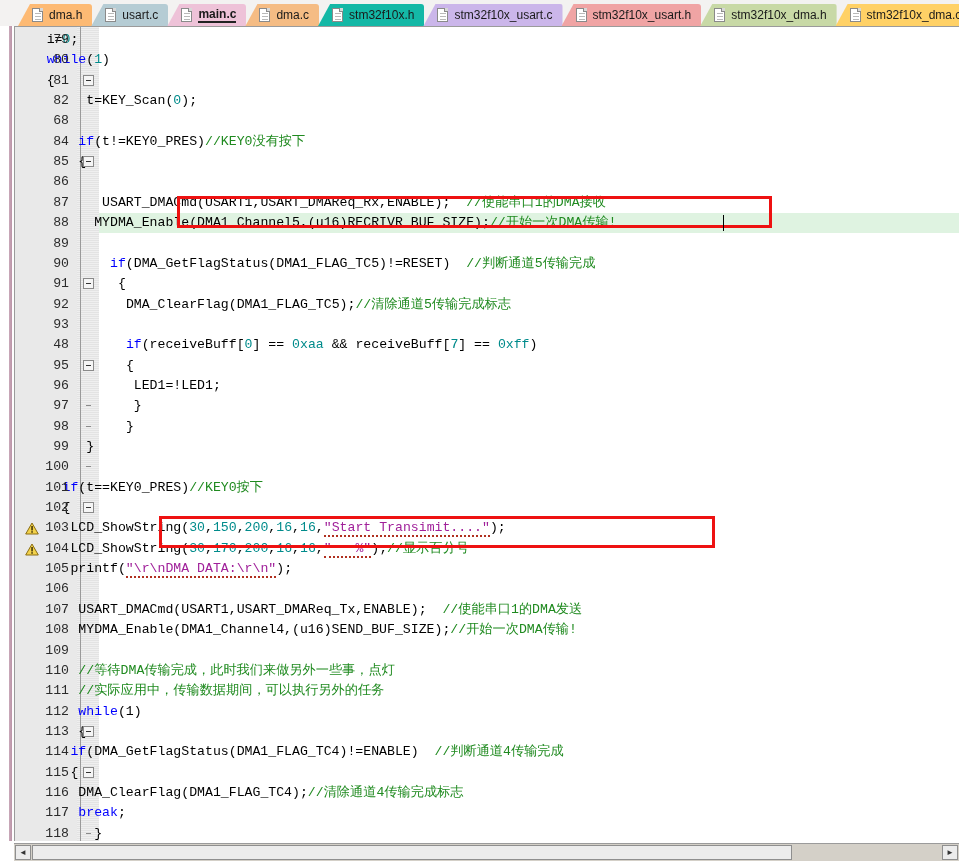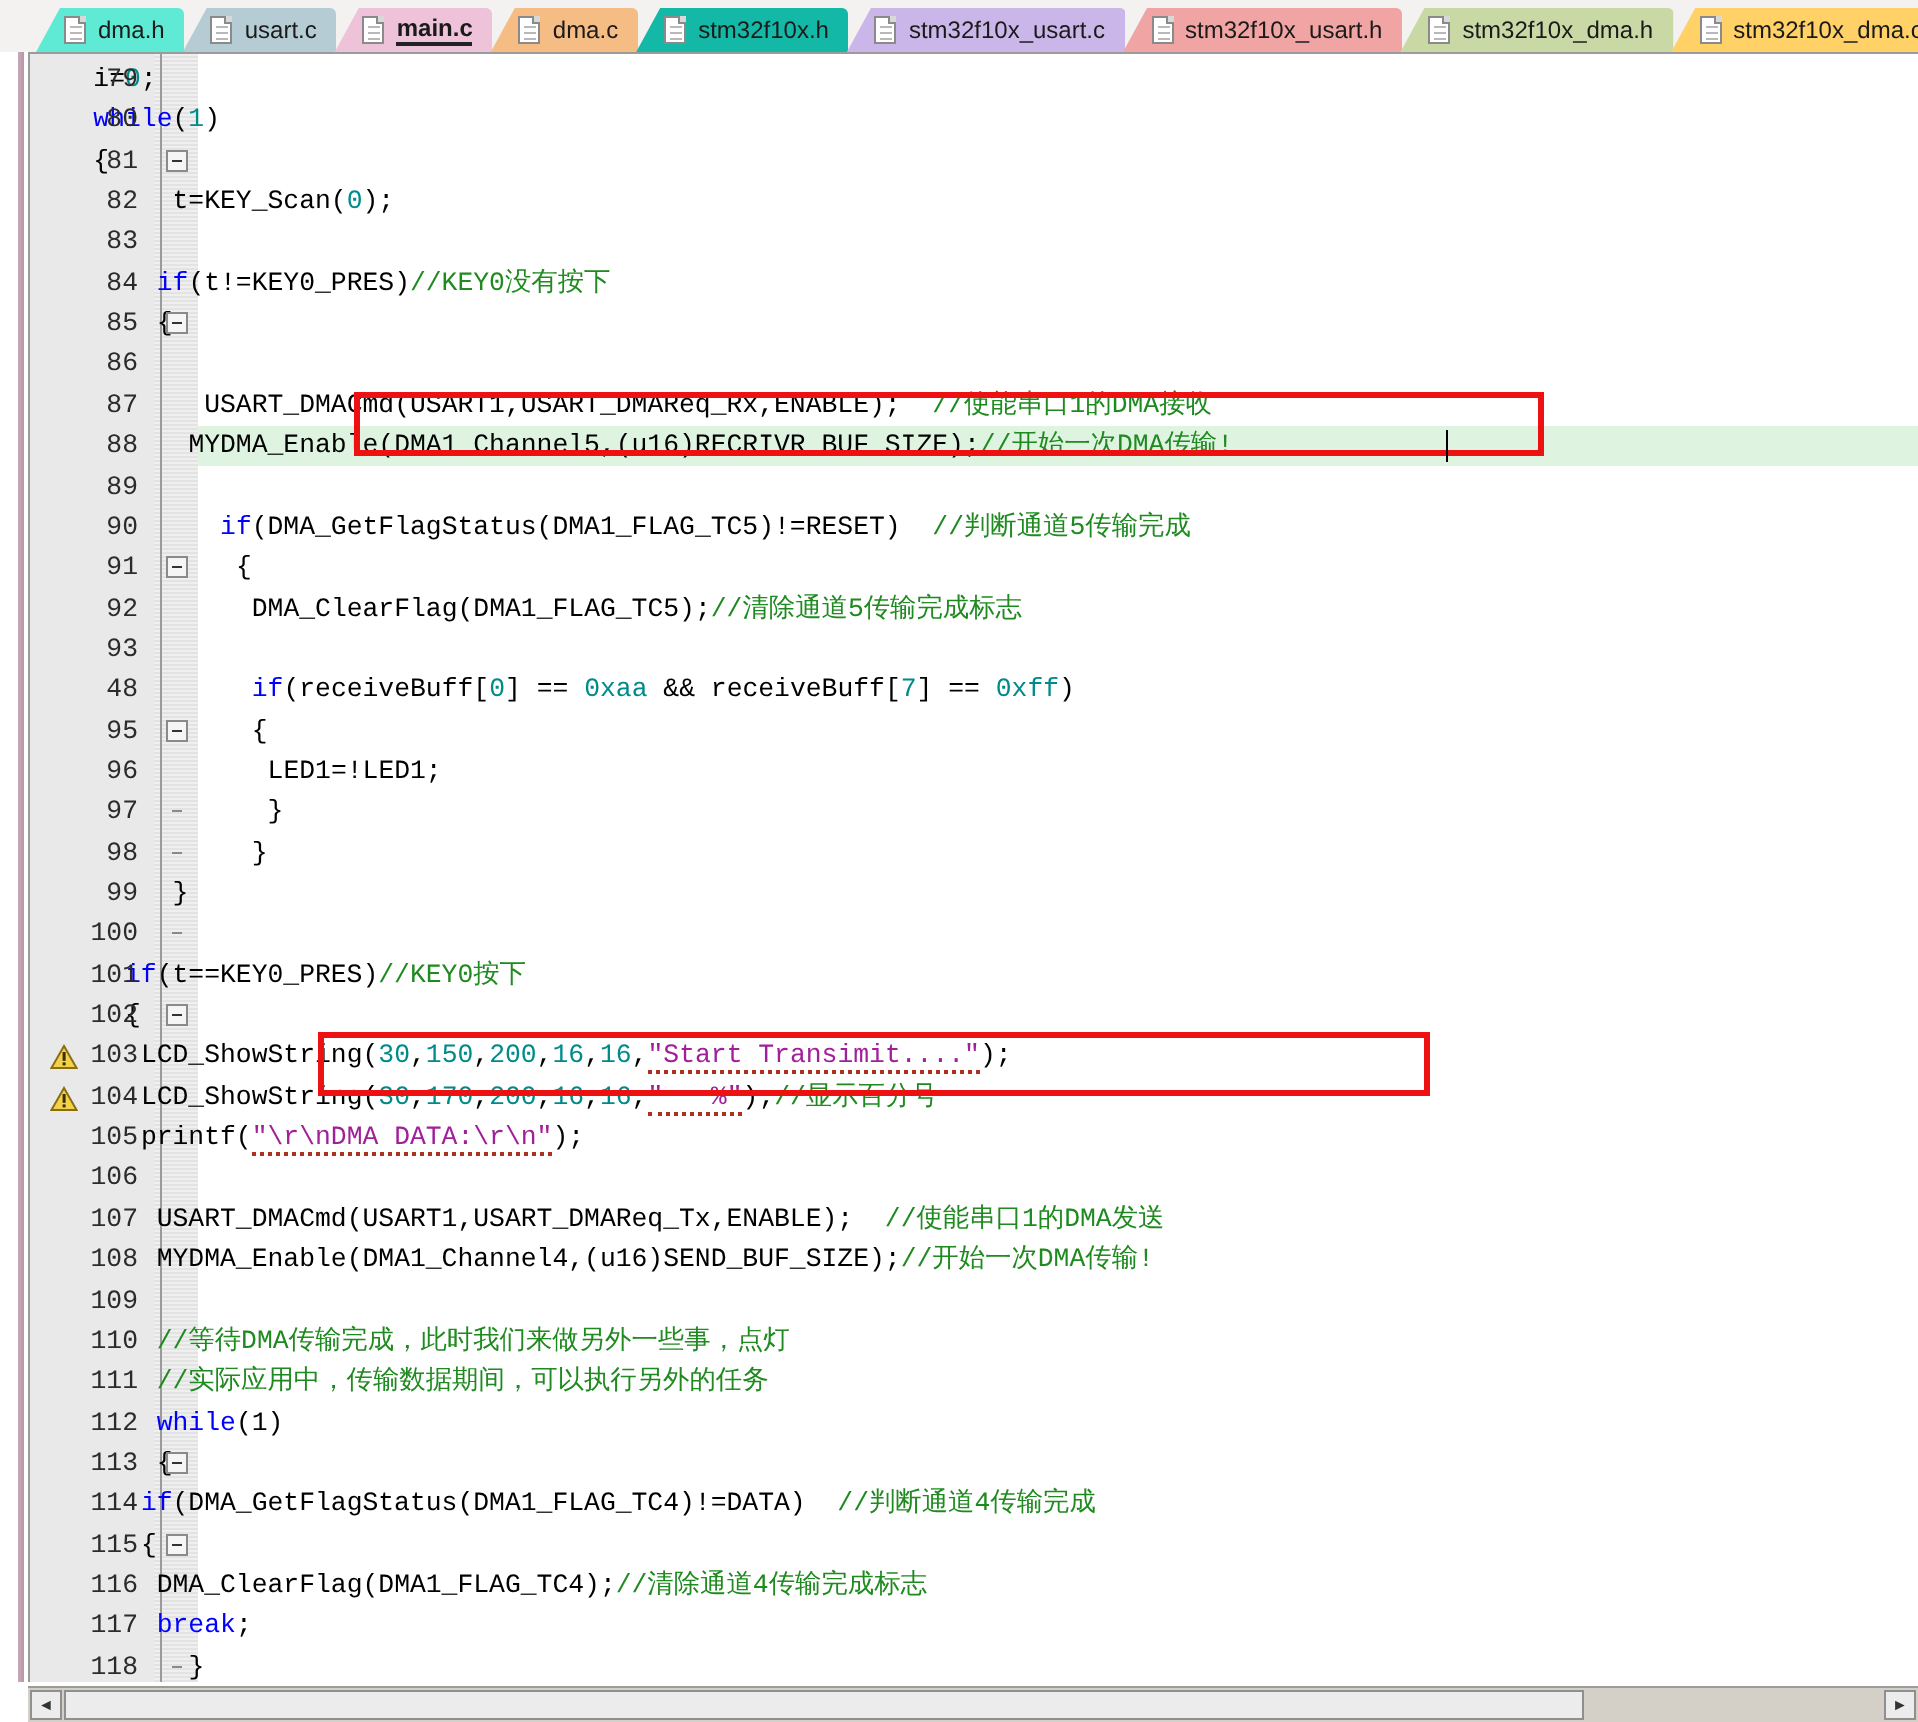--- a/index.html
+++ b/index.html
@@ -175,21 +175,21 @@
     box-sizing:border-box;
   }
 </style>
 </head>
 <body>
 
 <div id="winframe"></div>
 
 <div id="tabbar">
   <div class="tabstrip" id="tabstrip">
-      <div class="tab" style="background: #5eead4;">
+      <div class="tab" style="background: #fdba74;">
         <span class="fileicon"></span>
         <span class="tablabel">dma.h</span>
       </div>
       <div class="tab" style="background: rgb(181, 204, 212);">
         <span class="fileicon"></span>
         <span class="tablabel">usart.c</span>
       </div>
       <div class="tab active" style="background: rgb(238, 194, 216);">
         <span class="fileicon"></span>
         <span class="tablabel">main.c</span>
@@ -257,42 +257,42 @@
         <div class="row" style="position: absolute; top: 511.75px; left: 55.44px;"><span class="pl">LCD_ShowString(</span><span class="num">30</span><span class="pl">,</span><span class="num">170</span><span class="pl">,</span><span class="num">200</span><span class="pl">,</span><span class="num">16</span><span class="pl">,</span><span class="num">16</span><span class="pl">,</span><span class="str sq">"   %"</span><span class="pl">);</span><span class="cmt">//显示百分号</span></div>
         <div class="row" style="position: absolute; top: 532.1px; left: 55.44px;"><span class="pl">printf(</span><span class="str sq">"\r\nDMA DATA:\r\n"</span><span class="pl">);</span></div>
         <div class="row" style="position: absolute; top: 552.45px; left: 0px;"></div>
         <div class="row" style="position: absolute; top: 572.8px; left: 63.36px;"><span class="pl">USART_DMACmd(USART1,USART_DMAReq_Tx,ENABLE);</span><span class="cmt">  //使能串口1的DMA发送</span></div>
         <div class="row" style="position: absolute; top: 593.15px; left: 63.36px;"><span class="pl">MYDMA_Enable(DMA1_Channel4,(u16)SEND_BUF_SIZE);</span><span class="cmt">//开始一次DMA传输!</span></div>
         <div class="row" style="position: absolute; top: 613.5px; left: 0px;"></div>
         <div class="row" style="position: absolute; top: 633.85px; left: 63.36px;"><span class="cmt">//等待DMA传输完成，此时我们来做另外一些事，点灯</span></div>
         <div class="row" style="position: absolute; top: 654.2px; left: 63.36px;"><span class="cmt">//实际应用中，传输数据期间，可以执行另外的任务</span></div>
         <div class="row" style="position: absolute; top: 674.55px; left: 63.36px;"><span class="kw">while</span><span class="pl">(</span><span class="pl">1</span><span class="pl">)</span></div>
         <div class="row" style="position: absolute; top: 694.9px; left: 63.36px;"><span class="pl">{</span></div>
-        <div class="row" style="position: absolute; top: 715.25px; left: 55.44px;"><span class="kw">if</span><span class="pl">(DMA_GetFlagStatus(DMA1_FLAG_TC4)!=DATA)</span><span class="cmt">  //判断通道4传输完成</span></div>
+        <div class="row" style="position: absolute; top: 715.25px; left: 55.44px;"><span class="kw">if</span><span class="pl">(DMA_GetFlagStatus(DMA1_FLAG_TC4)!=ENABLE)</span><span class="cmt">  //判断通道4传输完成</span></div>
         <div class="row" style="position: absolute; top: 735.6px; left: 55.44px;"><span class="pl">{</span></div>
         <div class="row" style="position: absolute; top: 755.95px; left: 63.36px;"><span class="pl">DMA_ClearFlag(DMA1_FLAG_TC4);</span><span class="cmt">//清除通道4传输完成标志</span></div>
         <div class="row" style="position: absolute; top: 776.3px; left: 63.36px;"><span class="kw">break</span><span class="pl">;</span></div>
         <div class="row" style="position: absolute; top: 796.65px; left: 79.2px;"><span class="pl">}</span></div>
       </div>
     <div id="gutterrows">
         <div style="position: absolute; left: 0px; top: 3px; height: 20.35px; line-height: 20.35px; width: 84px;">
           <span class="ln">79</span>
         </div>
         <div style="position: absolute; left: 0px; top: 23.35px; height: 20.35px; line-height: 20.35px; width: 84px;">
           <span class="ln">80</span>
         </div>
         <div style="position: absolute; left: 0px; top: 43.7px; height: 20.35px; line-height: 20.35px; width: 84px;">
           <span class="ln">81</span>
           <span class="fold"></span>
         </div>
         <div style="position: absolute; left: 0px; top: 64.05px; height: 20.35px; line-height: 20.35px; width: 84px;">
           <span class="ln">82</span>
         </div>
         <div style="position: absolute; left: 0px; top: 84.4px; height: 20.35px; line-height: 20.35px; width: 84px;">
-          <span class="ln">83</span>
+          <span class="ln">68</span>
         </div>
         <div style="position: absolute; left: 0px; top: 104.75px; height: 20.35px; line-height: 20.35px; width: 84px;">
           <span class="ln">84</span>
         </div>
         <div style="position: absolute; left: 0px; top: 125.1px; height: 20.35px; line-height: 20.35px; width: 84px;">
           <span class="ln">85</span>
           <span class="fold"></span>
         </div>
         <div style="position: absolute; left: 0px; top: 145.45px; height: 20.35px; line-height: 20.35px; width: 84px;">
           <span class="ln">86</span>

